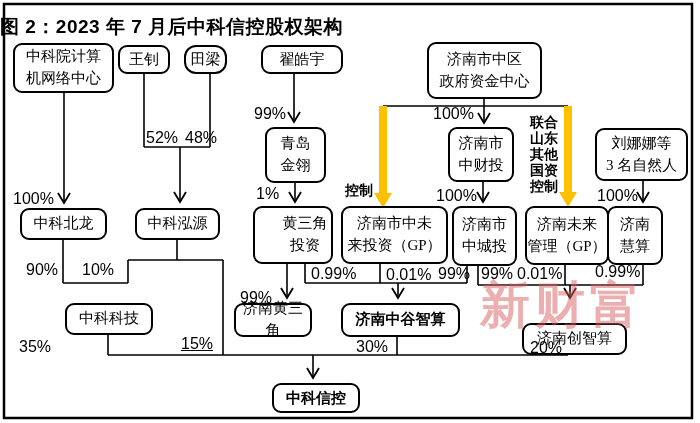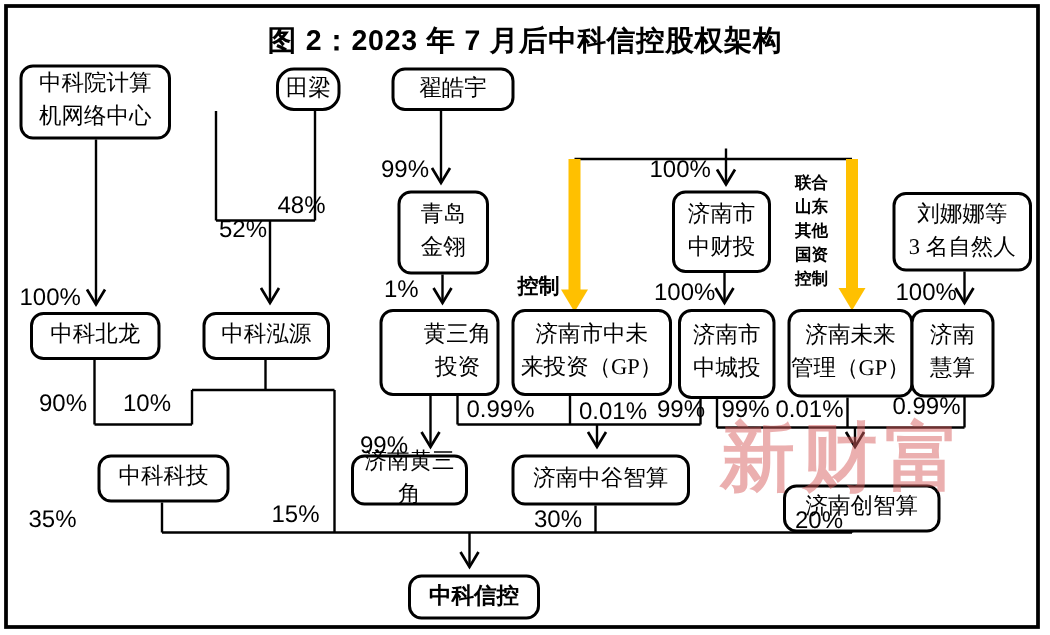--- a/index.html
+++ b/index.html
@@ -1,38 +1,38 @@
 <!DOCTYPE html>
 <html><head>
 <meta charset="utf-8">
 <style>
   html,body{margin:0;padding:0;background:#fff;}
   #stage{
     position:relative;width:700px;height:423px;background:#ffffff;overflow:hidden;
     font-family:"Liberation Sans",sans-serif;
   }
   #title{
-    position:absolute;left:0;top:14px;width:700px;text-align:center;
+    position:absolute;left:0;top:14px;width:700px;text-align:left;
     font-family:"Liberation Sans",sans-serif;font-weight:700;font-size:19px;color:#000;
     letter-spacing:0.5px;
   }
   svg.layer{position:absolute;left:0;top:0;}
   .node{
     position:absolute;background:#fff;border:2px solid #000;border-radius:9px;
     display:flex;align-items:center;justify-content:center;text-align:center;
     font-family:"Liberation Serif",serif;font-size:15px;line-height:1.45;
     white-space:pre-line;box-sizing:border-box;color:#000;z-index:3;
   }
   .node.bold{font-weight:700;font-family:Liberation Sans, sans-serif;}
   .pct{
     position:absolute;font-family:"Liberation Sans",sans-serif;font-size:16px;
     color:#000;white-space:pre-line;z-index:4;line-height:1.05;
   }
   .pct.bold{font-weight:700;font-size:14px;}
-  .pct.vert{font-weight:700;font-size:11px;line-height:16px;text-align:center;}
+  .pct.vert{font-weight:700;font-size:14px;line-height:16px;text-align:center;}
   #watermark{
     position:absolute;z-index:9;pointer-events:none;
     font-family:Liberation Mono, monospace;font-weight:700;
     color:rgba(216,96,96,0.50);letter-spacing:5px;
   }
 </style>
 </head>
 <body>
 
 <div id="stage">
@@ -93,47 +93,50 @@
       <polygon points="559,192 577,192 568,207" fill="#FFC000"></polygon>
     </g>
   </svg>
 
   <div id="title">图 2：2023 年 7 月后中科信控股权架构</div>
 
   <div id="watermark" style="left: 480px; top: 272px; font-size: 50px;">新财富</div>
 
 <div class="node" style="left: 13px; top: 43px; width: 101px; height: 50px;">中科院计算
 机网络中心</div>
+    <div class="node" style="left: 118px; top: 45px; width: 52px; height: 29px;">王钊</div>
     <div class="node" style="left: 184px; top: 45px; width: 43px; height: 29px; border-radius: 12px;">田梁</div>
     <div class="node" style="left: 261px; top: 45px; width: 82px; height: 29px;">翟皓宇</div>
+    <div class="node" style="left: 427px; top: 42px; width: 115px; height: 57px;">济南市中区
+政府资金中心</div>
     <div class="node" style="left: 265px; top: 127px; width: 61px; height: 56px;">青岛
 金翎</div>
     <div class="node" style="left: 448px; top: 127px; width: 66px; height: 55px;">济南市
 中财投</div>
     <div class="node" style="left: 595px; top: 128px; width: 93px; height: 53px;">刘娜娜等
 3 名自然人</div>
     <div class="node" style="left: 20px; top: 208px; width: 87px; height: 32px;">中科北龙</div>
     <div class="node" style="left: 135px; top: 208px; width: 85px; height: 32px;">中科泓源</div>
     <div class="node" style="left: 253px; top: 206px; width: 80px; height: 58px; padding-left: 24px;">黄三角
 投资</div>
     <div class="node" style="left: 341px; top: 206px; width: 107px; height: 58px;">济南市中未
 来投资（GP）</div>
     <div class="node" style="left: 452px; top: 206px; width: 65px; height: 60px;">济南市
 中城投</div>
     <div class="node" style="left: 525px; top: 206px; width: 84px; height: 59px;">济南未来
 管理（GP）</div>
     <div class="node" style="left: 607px; top: 206px; width: 56px; height: 59px;">济南
 慧算</div>
     <div class="node" style="left: 65px; top: 303px; width: 88px; height: 32px;">中科科技</div>
     <div class="node" style="left: 234px; top: 303px; width: 78px; height: 34px;">济南黄三角</div>
-    <div class="node" style="left: 341px; top: 303px; width: 119px; height: 34px;">济南中谷智算</div>
+    <div class="node" style="left: 341px; top: 303px; width: 119px; height: 34px; font-weight: bold;">济南中谷智算</div>
     <div class="node" style="left: 522px; top: 303px; width: 105px; height: 32px; margin-top: 20px;">济南创智算</div>
     <div class="node bold" style="left: 272px; top: 383px; width: 88px; height: 30px;">中科信控</div>
     <div class="pct" style="left: 13px; top: 191px;">100%</div>
-    <div class="pct" style="left: 146px; top: 130px; margin-top: 16px;">52%</div>
+    <div class="pct" style="left: 146px; top: 130px;">52%</div>
     <div class="pct" style="left: 185px; top: 130px;">48%</div>
     <div class="pct" style="left: 254px; top: 106px;">99%</div>
     <div class="pct" style="left: 256px; top: 186px;">1%</div>
     <div class="pct" style="left: 433px; top: 106px;">100%</div>
     <div class="pct bold" style="left: 345px; top: 183px;">控制</div>
     <div class="pct vert" style="left: 530px; top: 114px;">联合
 山东
 其他
 国资
 控制</div>
@@ -142,16 +145,16 @@
     <div class="pct" style="left: 26px; top: 262px; text-align: right;">90%</div>
     <div class="pct" style="left: 82px; top: 262px;">10%</div>
     <div class="pct" style="left: 240px; top: 290px;">99%</div>
     <div class="pct" style="left: 311px; top: 266px;">0.99%</div>
     <div class="pct" style="left: 386px; top: 267px;">0.01%</div>
     <div class="pct" style="left: 438px; top: 266px;">99%</div>
     <div class="pct" style="left: 481px; top: 266px;">99%</div>
     <div class="pct" style="left: 517px; top: 266px;">0.01%</div>
     <div class="pct" style="left: 595px; top: 264px;">0.99%</div>
     <div class="pct" style="left: 19px; top: 339px;">35%</div>
-    <div class="pct" style="left: 181px; top: 336px;">15%</div>
+    <div class="pct" style="left: 181px; top: 336px; text-decoration: underline;">15%</div>
     <div class="pct" style="left: 356px; top: 339px;">30%</div>
     <div class="pct" style="left: 530px; top: 340px;">20%</div>
   </div>
 
 </body></html>

